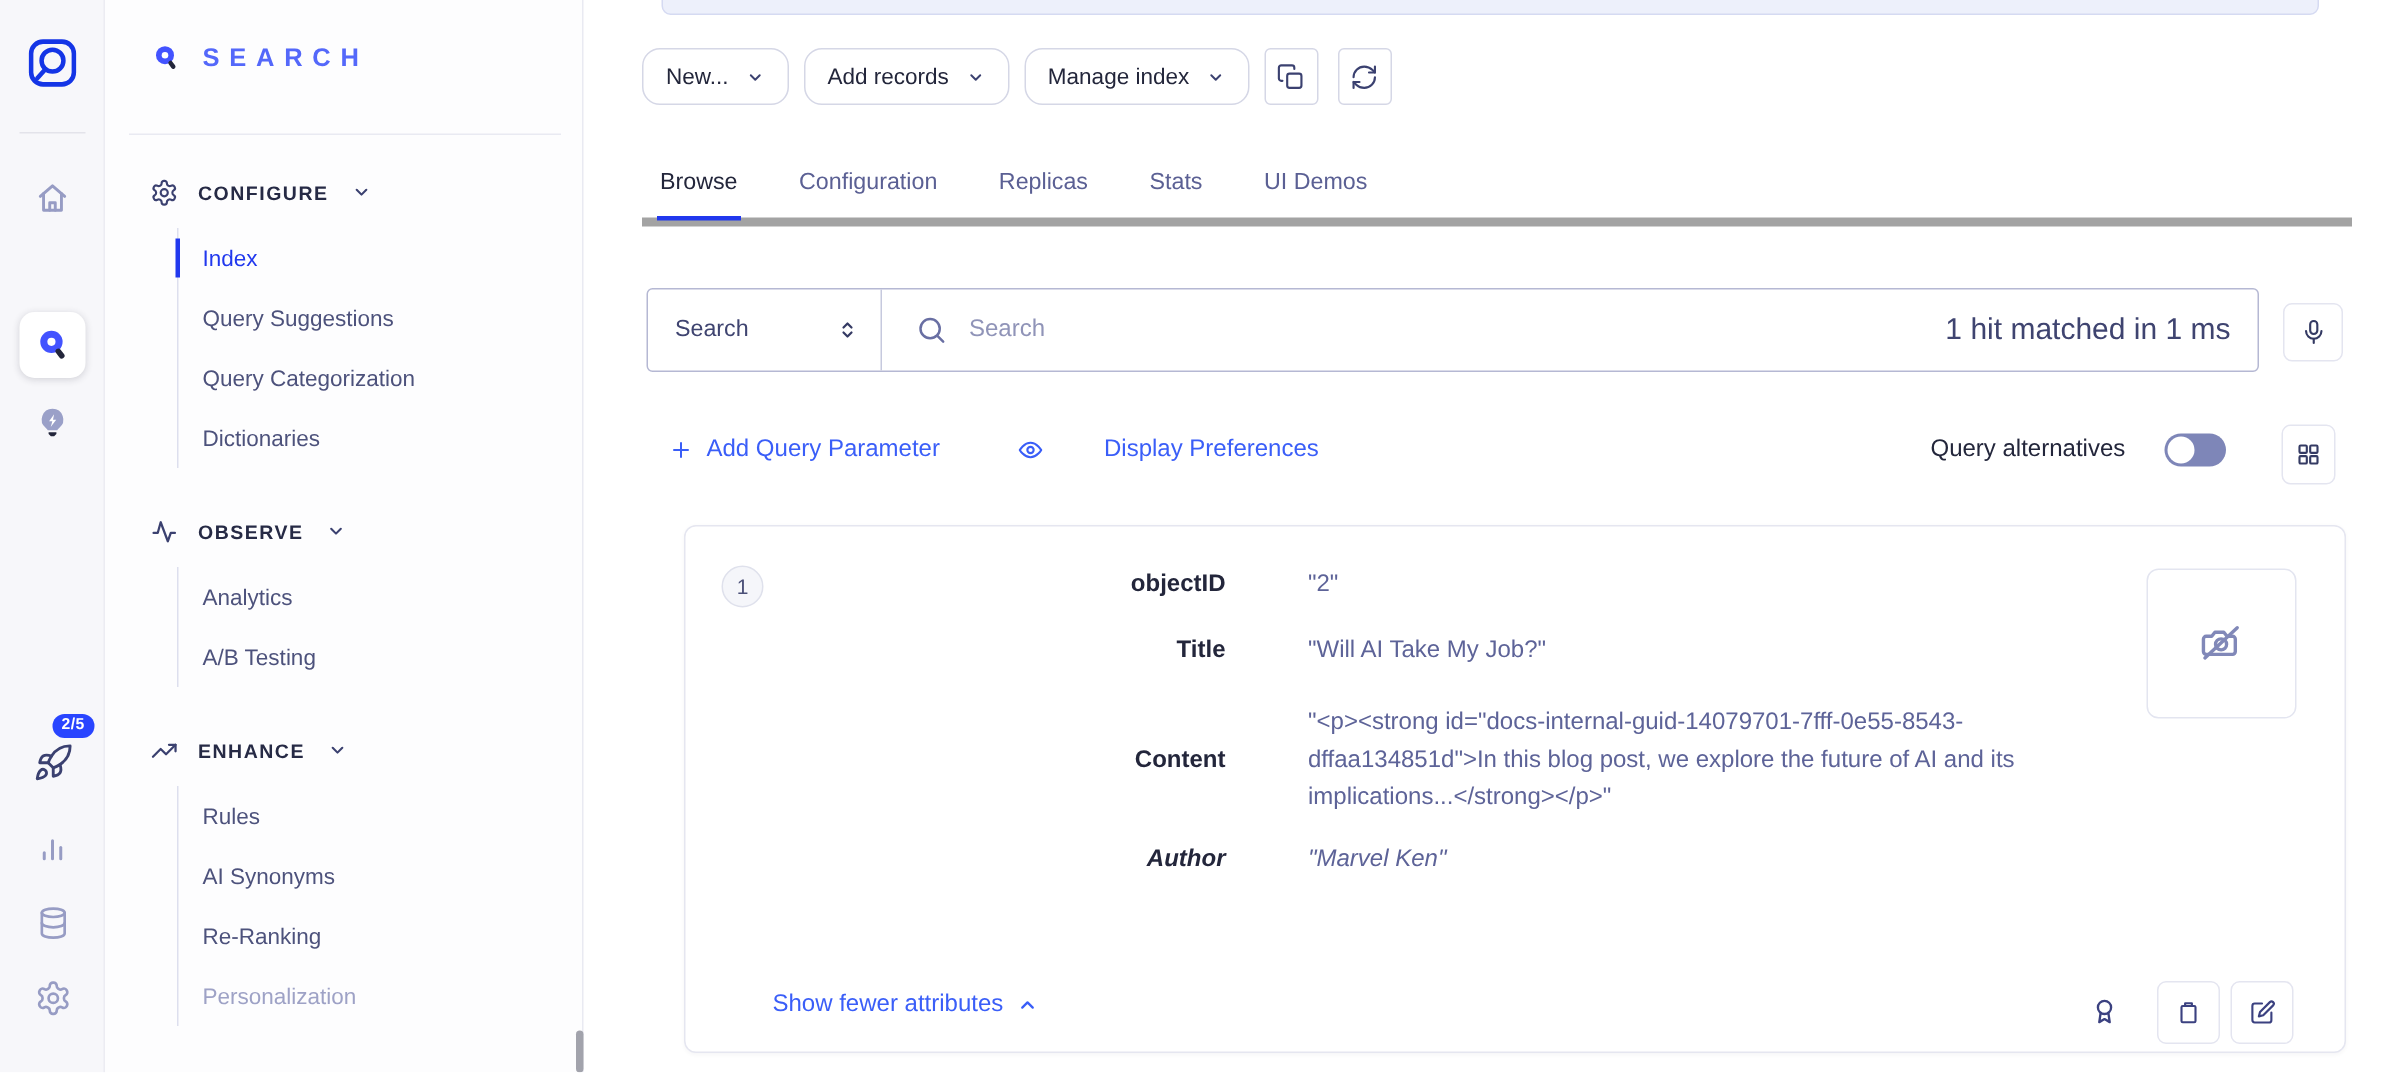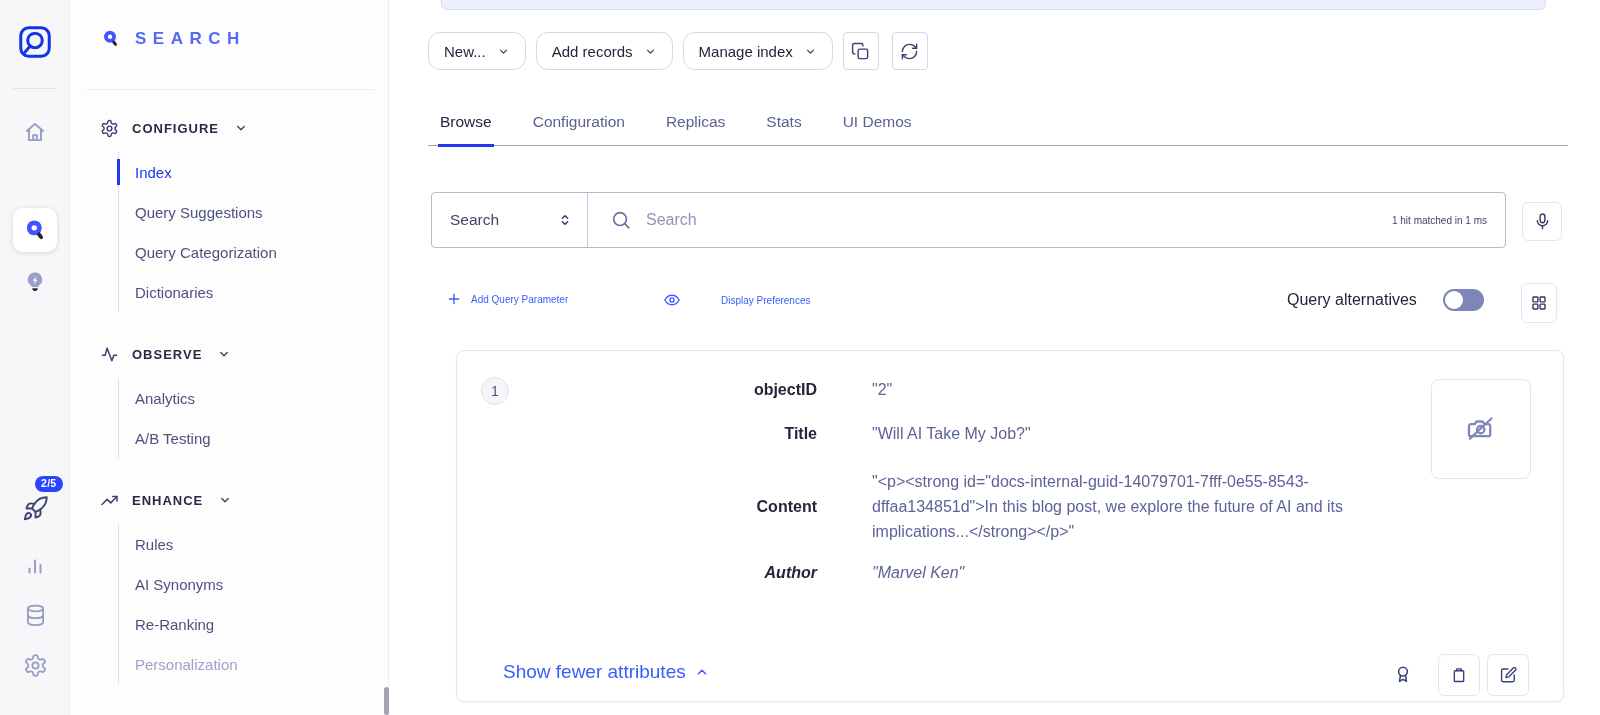--- a/index.html
+++ b/index.html
@@ -34,53 +34,53 @@
   
   .main { position:absolute; left:390px; top:0; right:0; bottom:0; background:#fff; }
   .sliver { position:absolute; left:51px; top:-4px; width:1105px; height:14px; background:#edf0fb; border:1px solid #d5daf2; border-radius:0 0 6px 6px; }
 
   .toolbar { position:absolute; top:32px; left:38px; display:flex; gap:10px; }
   .tbtn { display:flex; align-items:center; gap:11px; height:38px; padding:0 15px; background:#fff; border:1px solid #d5d7e6; border-radius:12px; font-size:15px; color:#23263b; cursor:pointer; font-family:inherit; }
   .tbtn .chev { color:#3b4170; }
   .ibtn { width:36px; height:38px; display:flex; align-items:center; justify-content:center; background:#fff; border:1px solid #d5d7e6; border-radius:4px; color:#3b4170; cursor:pointer; }
   .ibtn.refresh { margin-left:3px; }
 
-  .tabs { position:absolute; top:104px; left:38px; width:1140px; display:flex; gap:37px; border-bottom:1px solid #a3a3a3; padding-left:10px; }
+  .tabs { position:absolute; top:104px; left:38px; width:1140px; display:flex; gap:37px; border-bottom:6px solid #a3a3a3; padding-left:10px; }
   .tab { padding:9px 2px 13px; font-size:15.5px; color:#5b6094; cursor:pointer; white-space:nowrap; }
   .tab.active { color:#23263b; border-bottom:3px solid #2138ee; margin-bottom:-2px; }
 
   .searchbar { position:absolute; top:192px; left:41px; width:1075px; height:56px; background:#fff; border:1px solid #b5b8d3; border-radius:4px; display:flex; align-items:stretch; }
   .search-mode { width:156px; border-right:1px solid #c6c9de; display:flex; align-items:center; justify-content:space-between; padding:0 14px 0 18px; cursor:pointer; }
   .search-mode span { font-size:15.5px; color:#3f4470; }
   .search-mode .updown { color:#343a63; }
   .search-query { flex:1; display:flex; align-items:center; padding:0 18px 0 22px; }
   .search-query .mag { color:#696fa3; flex:0 0 auto; }
   .search-input { flex:1; border:none; outline:none; font-size:16px; color:#23263b; margin-left:14px; font-family:inherit; background:transparent; }
   .search-input::placeholder { color:#9094b8; opacity:1; }
-  .search-stats { font-size:10px; color:#3f4470; white-space:nowrap; }
+  .search-stats { font-size:20px; color:#3f4470; white-space:nowrap; }
   .mic-btn { position:absolute; left:1132px; top:202px; width:40px; height:39px; display:flex; align-items:center; justify-content:center; background:#fff; border:1px solid #e4e5f0; border-radius:6px; color:#343a63; cursor:pointer; }
 
-  .qlink { position:absolute; top:291px; display:flex; align-items:center; gap:9px; color:#3a5ef8; font-size:10px; cursor:pointer; }
+  .qlink { position:absolute; top:291px; display:flex; align-items:center; gap:9px; color:#3a5ef8; font-size:16px; cursor:pointer; }
   .qlink.addparam { left:56px; }
-  .qlink.dispprefs { left:273px;gap:40px; }
+  .qlink.dispprefs { left:288px;gap:40px; }
   .alts { position:absolute; top:289px; left:897px; display:flex; align-items:center; gap:26px; }
   .alts-label { font-size:16px; color:#23263b; }
   .toggle { width:41px; height:22px; border-radius:11px; background:#7e86b8; position:relative; cursor:pointer; border:none; }
   .toggle .knob { position:absolute; left:2px; top:2px; width:18px; height:18px; border-radius:50%; background:#fff; }
   .grid-btn { position:absolute; left:1131px; top:283px; width:36px; height:40px; display:flex; align-items:center; justify-content:center; background:#fff; border:1px solid #e4e5f0; border-radius:6px; color:#343a63; cursor:pointer; }
 
   
   .hit-card { position:absolute; left:66px; top:350px; width:1108px; height:352px; background:#fff; border:1px solid #e5e6f0; border-radius:8px; box-shadow:0 1px 3px rgba(35,38,59,.04); }
   .rank-badge { position:absolute; left:24px; top:26px; width:28px; height:28px; border-radius:50%; background:#f5f6fa; border:1px solid #dfe1ec; color:#4b5078; font-size:14px; display:flex; align-items:center; justify-content:center; }
   .frow { position:absolute; left:0; display:flex; align-items:center; }
   .frow.r1 { top:26px;justify-content:flex-end; } .frow.r2 { top:70px; } .frow.r3 { top:118px; } .frow.r4 { top:209px;font-style:italic; }
   .flabel { width:360px; text-align:right; font-size:16px; font-weight:700; color:#23263b; flex:0 0 auto; }
   .fvalue { width:528px; margin-left:55px; font-size:16px; color:#5d6398; line-height:25px; overflow-wrap:anywhere; }
   .noimg-box { position:absolute; left:974px; top:28px; width:100px; height:100px; border:1px solid #e3e5f0; border-radius:8px; display:flex; align-items:center; justify-content:center; color:#8188b8; background:#fff; }
-  .show-fewer { position:absolute; left:46px; top:310px; display:flex; align-items:center; gap:9px; color:#3a5ef8; font-size:19px; cursor:pointer; }
+  .show-fewer { position:absolute; left:58px; top:310px; display:flex; align-items:center; gap:9px; color:#3a5ef8; font-size:16px; cursor:pointer; }
   .card-act { position:absolute; display:flex; align-items:center; justify-content:center; color:#3b4180; cursor:pointer; background:#fff; }
   .ribbon-act { left:930px; top:308px; width:32px; height:32px; border:none; }
   .trash-act { left:981px; top:303px; width:42px; height:42px; border:1px solid #e4e5f0; border-radius:6px; }
   .edit-act { left:1030px; top:303px; width:42px; height:42px; border:1px solid #e4e5f0; border-radius:6px; }
 
   .scroll-thumb { position:absolute; left:384px; top:687px; width:5px; height:28px; background:#a2a3ac; border-radius:3px; }
   svg { display:block; }
 </style>
 </head>
 <body>

